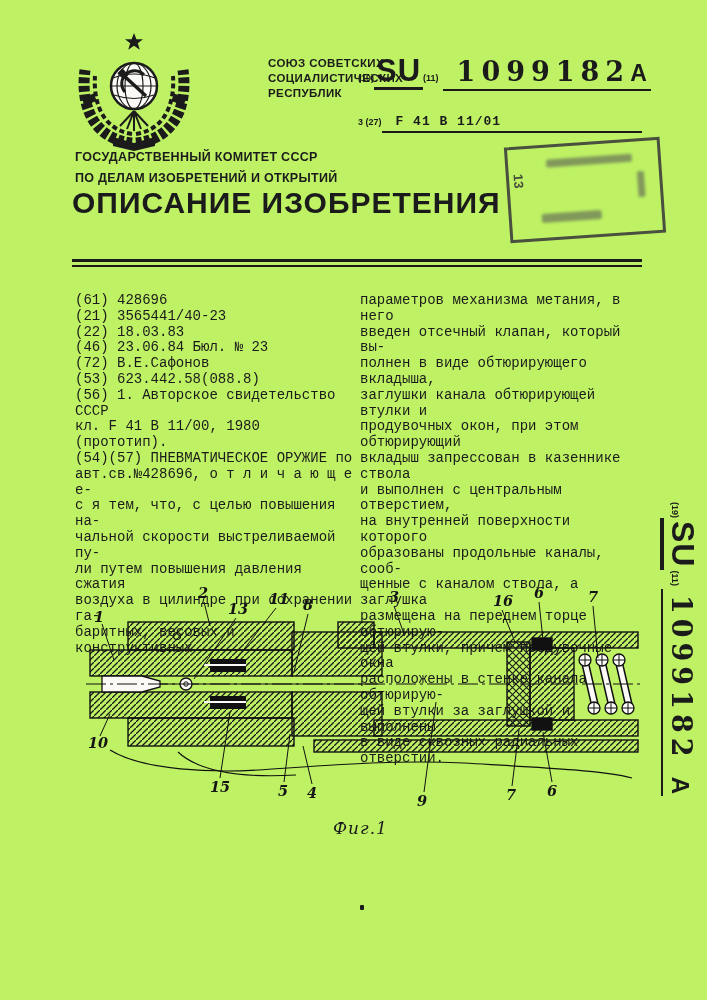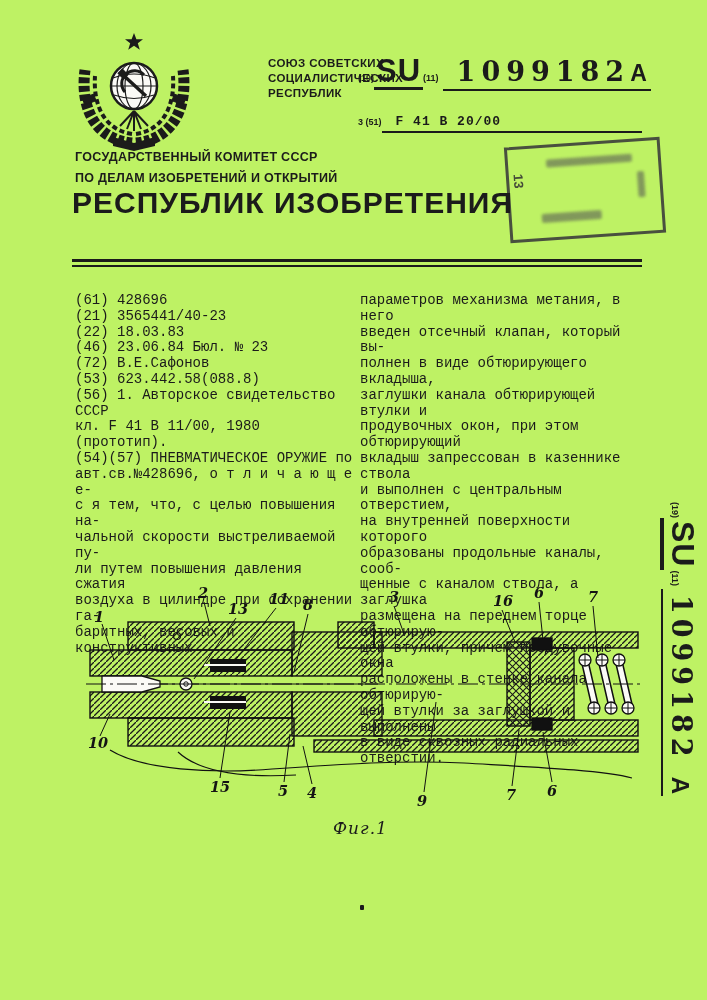--- a/index.html
+++ b/index.html
@@ -86,35 +86,35 @@
     <span class="code-small">(19)</span>
     <span class="su">SU</span>
     <span class="code-small">(11)</span>
     <span class="numkind">
       <span class="docnum">1099182</span>
       <span class="kind">A</span>
     </span>
   </div>
 
   <div class="abs ipcline">
-    <span class="code-small">3 (51)</span>
-    <span class="ipc-class">F 41 B 20/00</span>
+    <span class="code-small">3 (27)</span>
+    <span class="ipc-class">F 41 B 11/01</span>
   </div>
 
   <div class="abs committee">ГОСУДАРСТВЕННЫЙ КОМИТЕТ СССР
 ПО ДЕЛАМ ИЗОБРЕТЕНИЙ И ОТКРЫТИЙ</div>
 
   <div class="abs stamp">
     <span class="stamp-num">13</span>
     <div class="smudge a"></div>
     <div class="smudge b"></div>
     <div class="smudge c"></div>
   </div>
 
-  <div class="abs main-title">РЕСПУБЛИК ИЗОБРЕТЕНИЯ</div>
+  <div class="abs main-title">ОПИСАНИЕ ИЗОБРЕТЕНИЯ</div>
   <div class="abs dbl-rule"></div>
 
   <div class="abs col left">(61) 428696
 (21) 3565441/40-23
 (22) 18.03.83
 (46) 23.06.84 Бюл. № 23
 (72) В.Е.Сафонов
 (53) 623.442.58(088.8)
 (56) 1. Авторское свидетельство СССР
 кл. F 41 В 11/00, 1980 (прототип).

